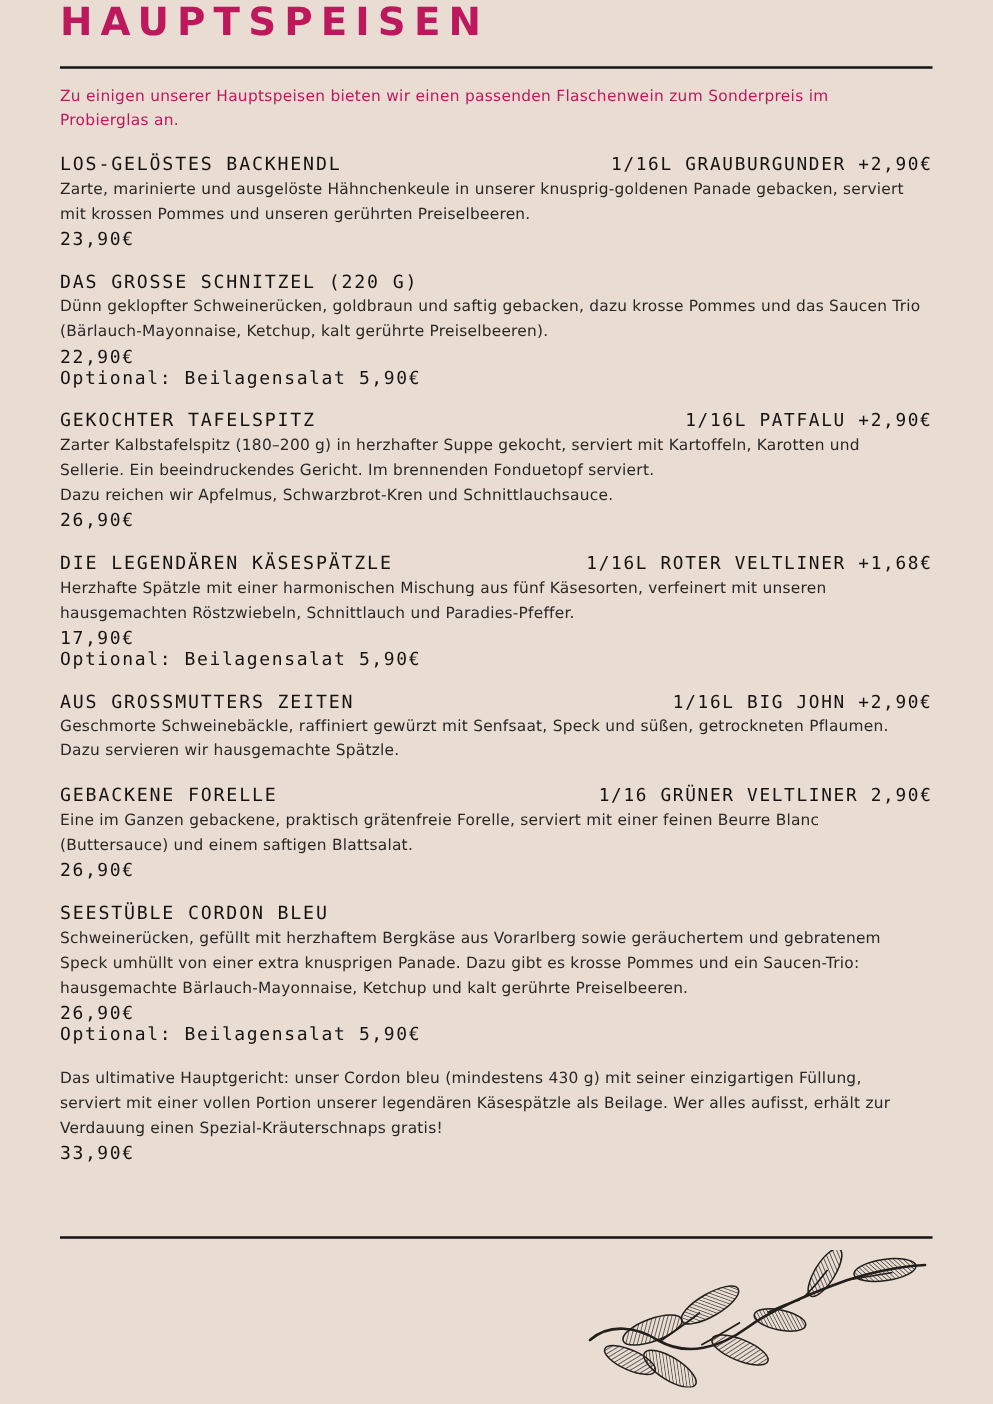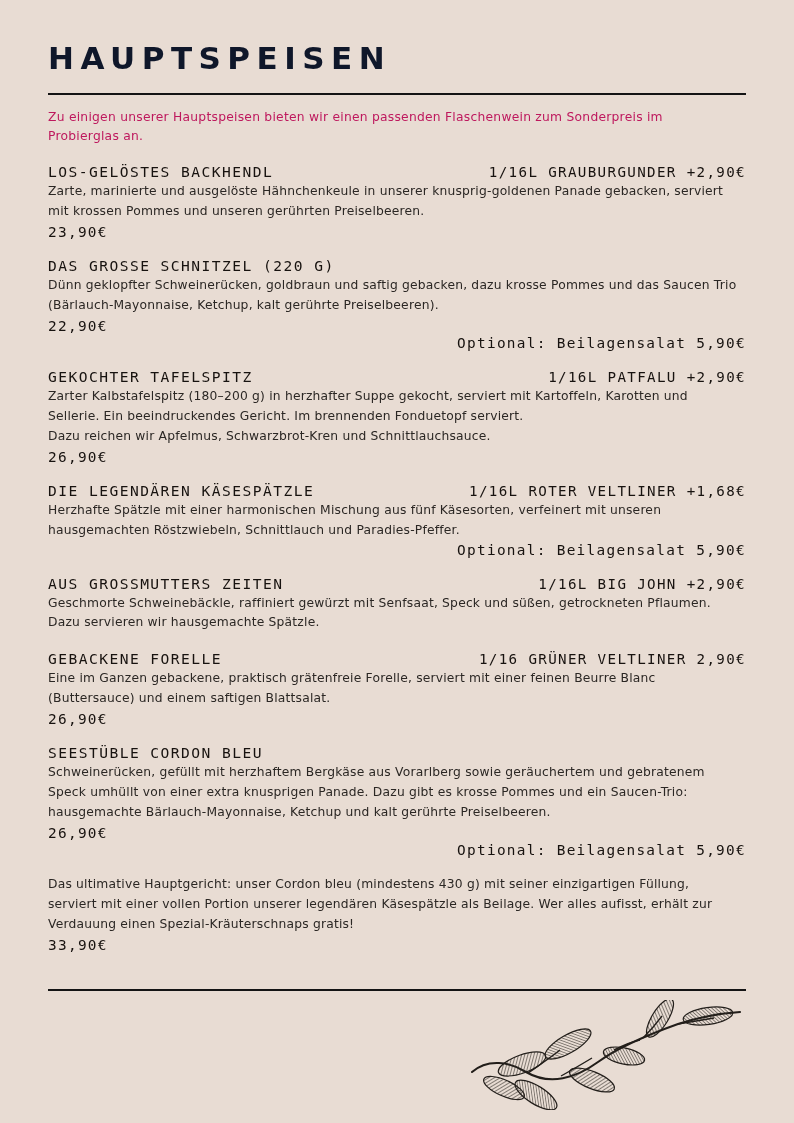--- a/index.html
+++ b/index.html
@@ -18,27 +18,26 @@
     position: relative;
     width: 794px;
     height: 1123px;
     box-sizing: border-box;
     padding: 0 48px;
   }
 
   
   .menu-title {
     margin: 0;
-    padding-top: 40px;
     font-family: "DejaVu Sans", sans-serif;
     font-size: 31px;
     font-weight: bold;
     letter-spacing: 6.5px;
     line-height: 1.18;
-    color: #0f172a;
+    color: #be185d;
   }
   .title-rule {
     margin-top: 16px;
     height: 2px;
     background: #141414;
   }
 
   
   .intro {
     margin-top: 13px;
@@ -100,21 +99,20 @@
     font-size: 14.4px;
     letter-spacing: 1.3px;
     color: #17120f;
   }
   .item-option {
     margin-top: 1px;
     font-family: "DejaVu Sans Mono", monospace;
     font-size: 14.4px;
     letter-spacing: 1.3px;
     color: #17120f;
-    text-align: right;
   }
   .item-option:empty {
     display: none;
   }
 
   
   .footer-rule {
     position: absolute;
     left: 48px;
     right: 48px;
@@ -167,20 +165,21 @@
         <div class="item-desc"> Zarter Kalbstafelspitz (180–200 g) in herzhafter Suppe gekocht, serviert mit Kartoffeln, Karotten und Sellerie. Ein beeindruckendes Gericht. Im brennenden Fonduetopf serviert.
 Dazu reichen wir Apfelmus, Schwarzbrot-Kren und Schnittlauchsauce.</div>
         <div class="item-price">26,90€</div>
       </div>
       <div class="item">
         <div class="item-head">
           <div class="item-name">DIE LEGENDÄREN KÄSESPÄTZLE</div>
           <div class="item-pairing">1/16L ROTER VELTLINER +1,68€</div>
         </div>
         <div class="item-desc">Herzhafte Spätzle mit einer harmonischen Mischung aus fünf Käsesorten, verfeinert mit unseren hausgemachten Röstzwiebeln, Schnittlauch und Paradies-Pfeffer.</div>
+        <div class="item-price">17,90€</div>
         <div class="item-option">Optional: Beilagensalat 5,90€</div>
       </div>
       <div class="item">
         <div class="item-head">
           <div class="item-name">AUS GROSSMUTTERS ZEITEN</div>
           <div class="item-pairing">1/16L BIG JOHN +2,90€</div>
         </div>
         <div class="item-desc">Geschmorte Schweinebäckle, raffiniert gewürzt mit Senfsaat, Speck und süßen, getrockneten Pflaumen. Dazu servieren wir hausgemachte Spätzle.</div>
       </div>
       <div class="item">

